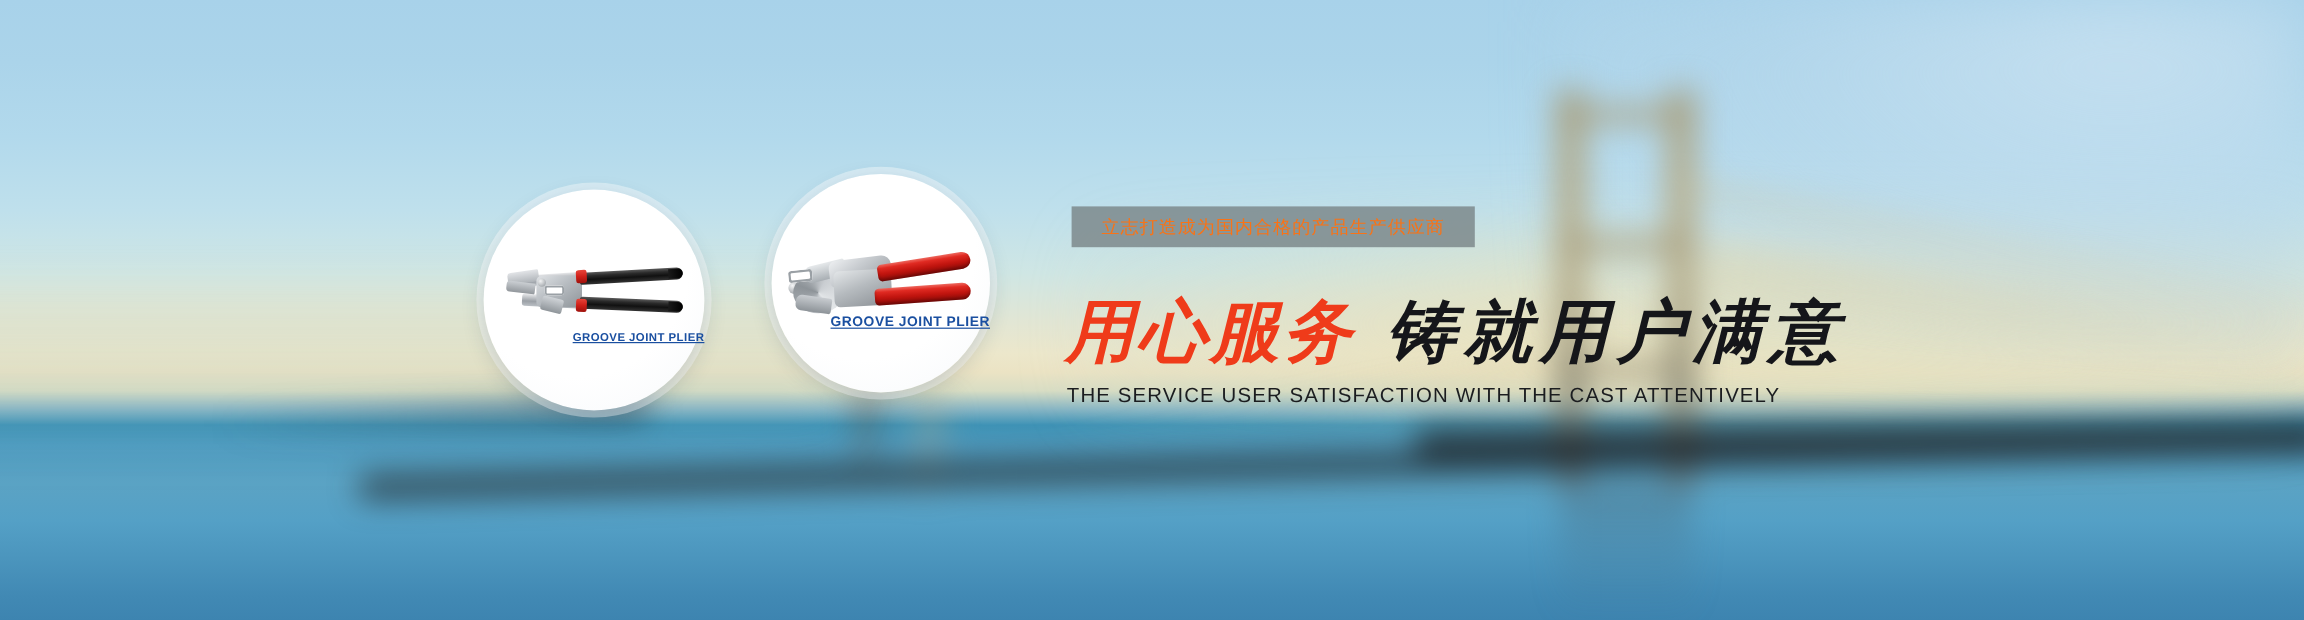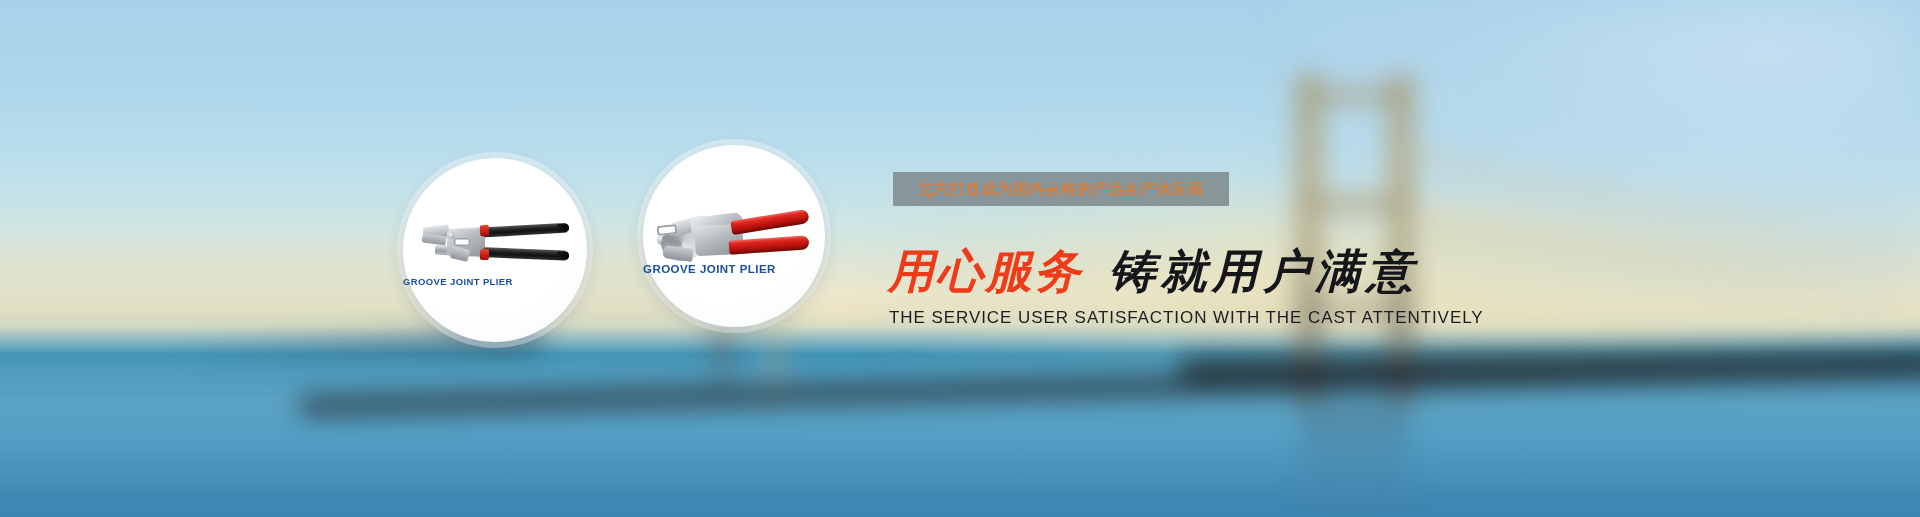--- a/index.html
+++ b/index.html
@@ -231,25 +231,26 @@
     left: 643px;
     top: 145px;
     width: 182px;
     height: 182px;
   }
 
   .product-label {
     position: absolute;
     left: 0;
     width: 100%;
-    text-align: left;
+    text-align: right;
     color: #1a4fa0;
     font-weight: bold;
     letter-spacing: 0.04em;
     white-space: nowrap;
+    text-decoration: underline;
   }
   .circle-one .product-label {
     top: 118px;
     font-size: 9.5px;
   }
   .circle-two .product-label {
     top: 118px;
     font-size: 11.5px;
   }
 
@@ -362,40 +363,40 @@
     letter-spacing: 0.06em;
     white-space: nowrap;
   }
 
   .headline {
     position: absolute;
     left: 888px;
     top: 248px;
     white-space: nowrap;
     font-family: "DejaVu Serif", "Liberation Serif", serif;
-    font-size: 46px;
+    font-size: 57px;
     font-weight: bold;
     line-height: 1;
     font-style: italic;
     text-align: right;
   }
   .headline .red {
     color: #ef3b1a;
     letter-spacing: 0.06em;
   }
   .headline .gap { display: inline-block; width: 26px; }
   .headline .black {
     color: #15161a;
     letter-spacing: 0.12em;
   }
 
   .headline-en {
     position: absolute;
     left: 889px;
-    top: 308px;
+    top: 320px;
     white-space: nowrap;
     color: #1b1d20;
     font-size: 17px;
     letter-spacing: 0.055em;
     font-weight: normal;
   }
 </style>
 </head>
 <body>
 

